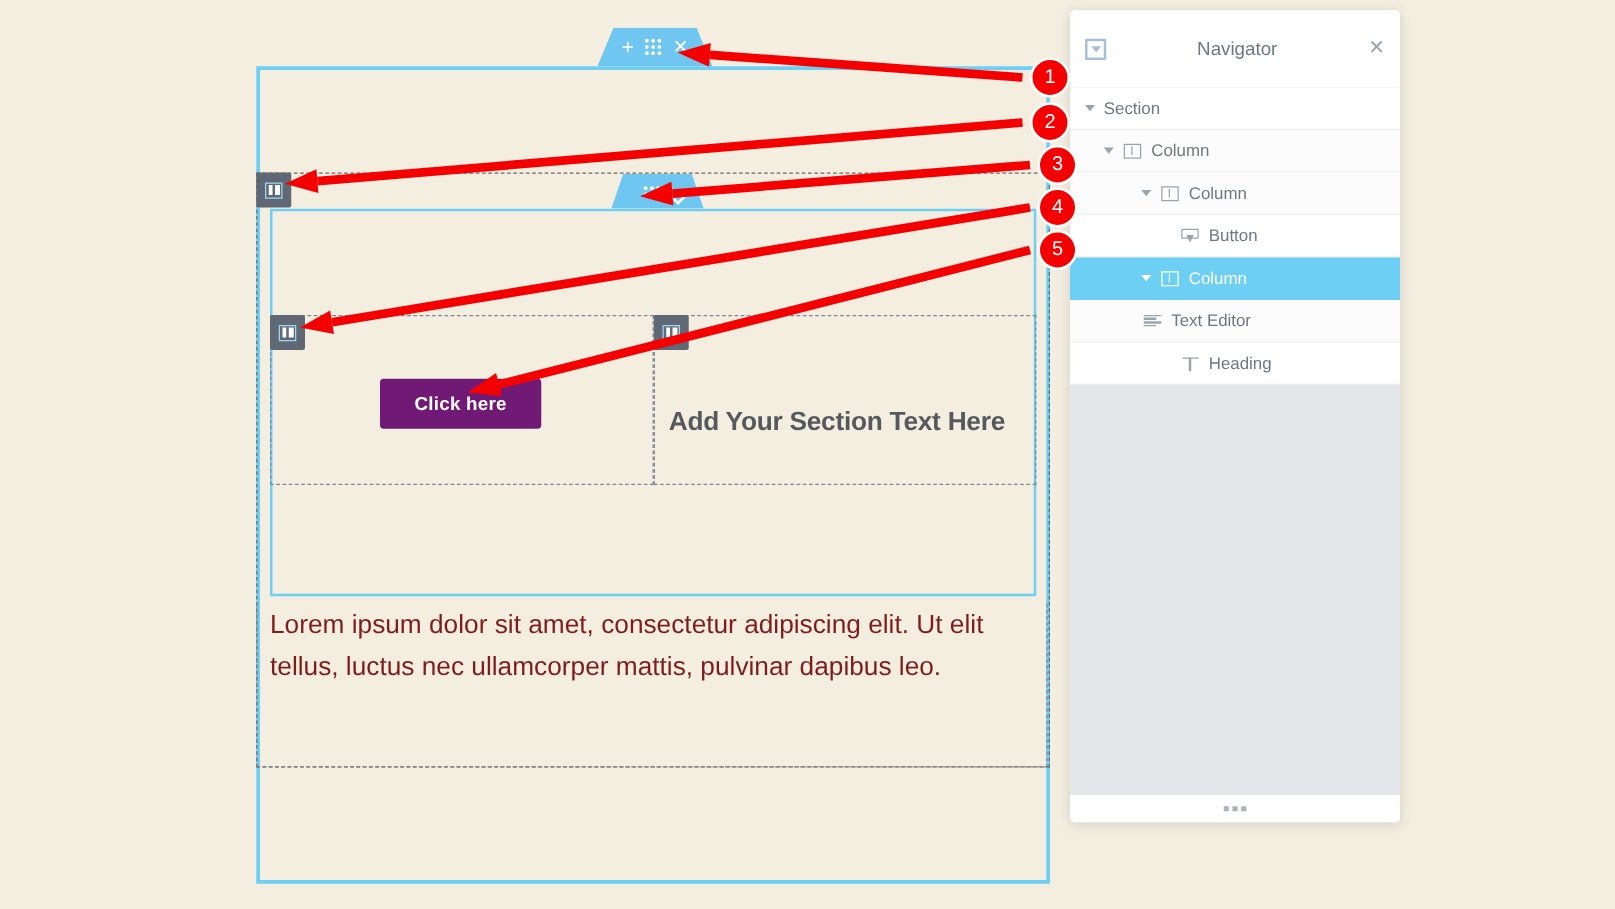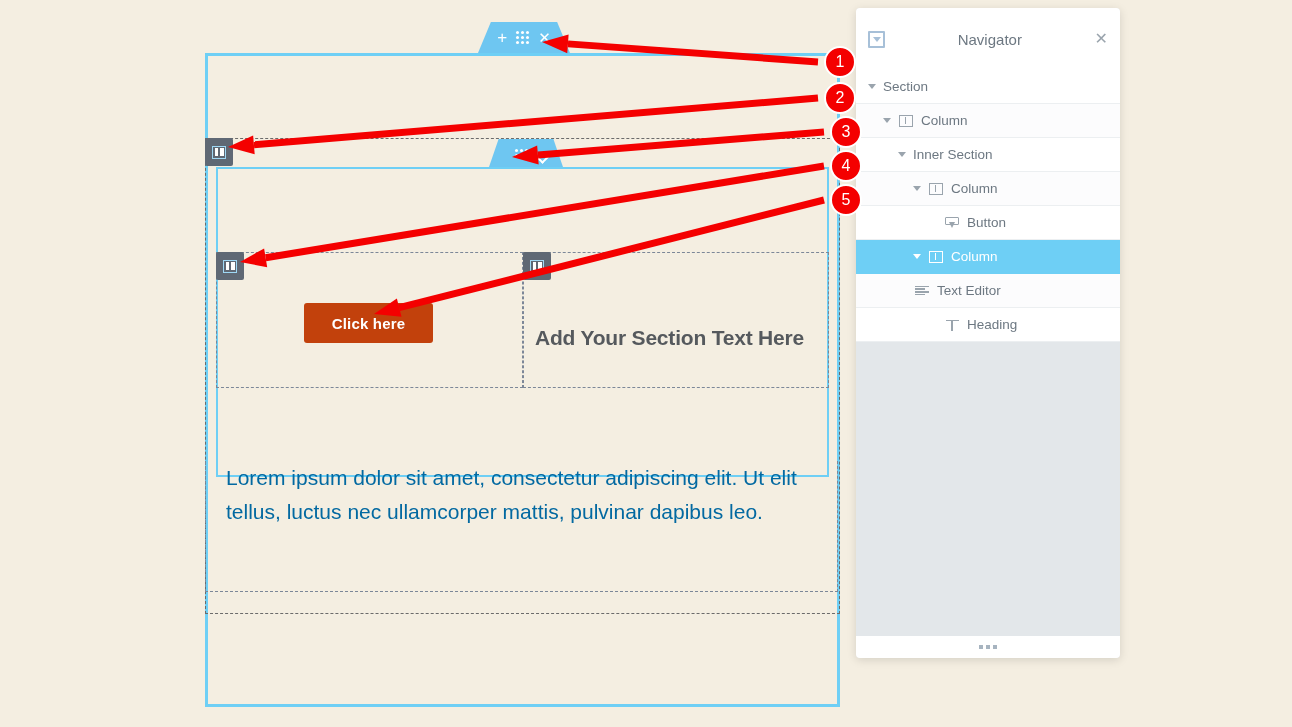--- a/index.html
+++ b/index.html
@@ -150,21 +150,21 @@
   }
   .inner-col.left { left: 216px; width: 307px; }
   .inner-col.right { left: 523px; width: 306px; }
 
   .btn-widget {
     position: absolute;
     left: 304px;
     top: 303px;
     width: 129px;
     height: 40px;
-    background: #c2410c;
+    background: #701a75;
     border-radius: 3px;
     color: #ffffff;
     font-size: 15px;
     font-weight: bold;
     display: flex;
     align-items: center;
     justify-content: center;
     letter-spacing: 0.2px;
   }
 
@@ -175,28 +175,28 @@
     width: 290px;
     font-size: 21px;
     font-weight: bold;
     color: #55595d;
     letter-spacing: -0.2px;
   }
 
   .text-widget {
     position: absolute;
     left: 205px;
-    top: 461px;
+    top: 483px;
     width: 633px;
     height: 131px;
     border: 1px dashed #7c8798;
     border-top: none;
     box-sizing: border-box;
-    padding: 0 20px;
-    color: #0369a1;
+    padding: 0 10px;
+    color: #7f1d1d;
     font-size: 21px;
     line-height: 34px;
     font-weight: 400;
   }
 
   
   .navigator {
     position: absolute;
     left: 856px;
     top: 8px;
@@ -453,24 +453,20 @@
         </div>
         <div class="nav-row lv1 alt">
           <span class="nav-caret"></span>
           <span class="nav-icon">
             <span class="ico-column">
               <i></i>
               <i></i>
             </span>
           </span>
           <span class="nav-label">Column</span>
-        </div>
-        <div class="nav-row lv2">
-          <span class="nav-caret"></span>
-          <span class="nav-label">Inner Section</span>
         </div>
         <div class="nav-row lv3 alt">
           <span class="nav-caret"></span>
           <span class="nav-icon">
             <span class="ico-column">
               <i></i>
               <i></i>
             </span>
           </span>
           <span class="nav-label">Column</span>

